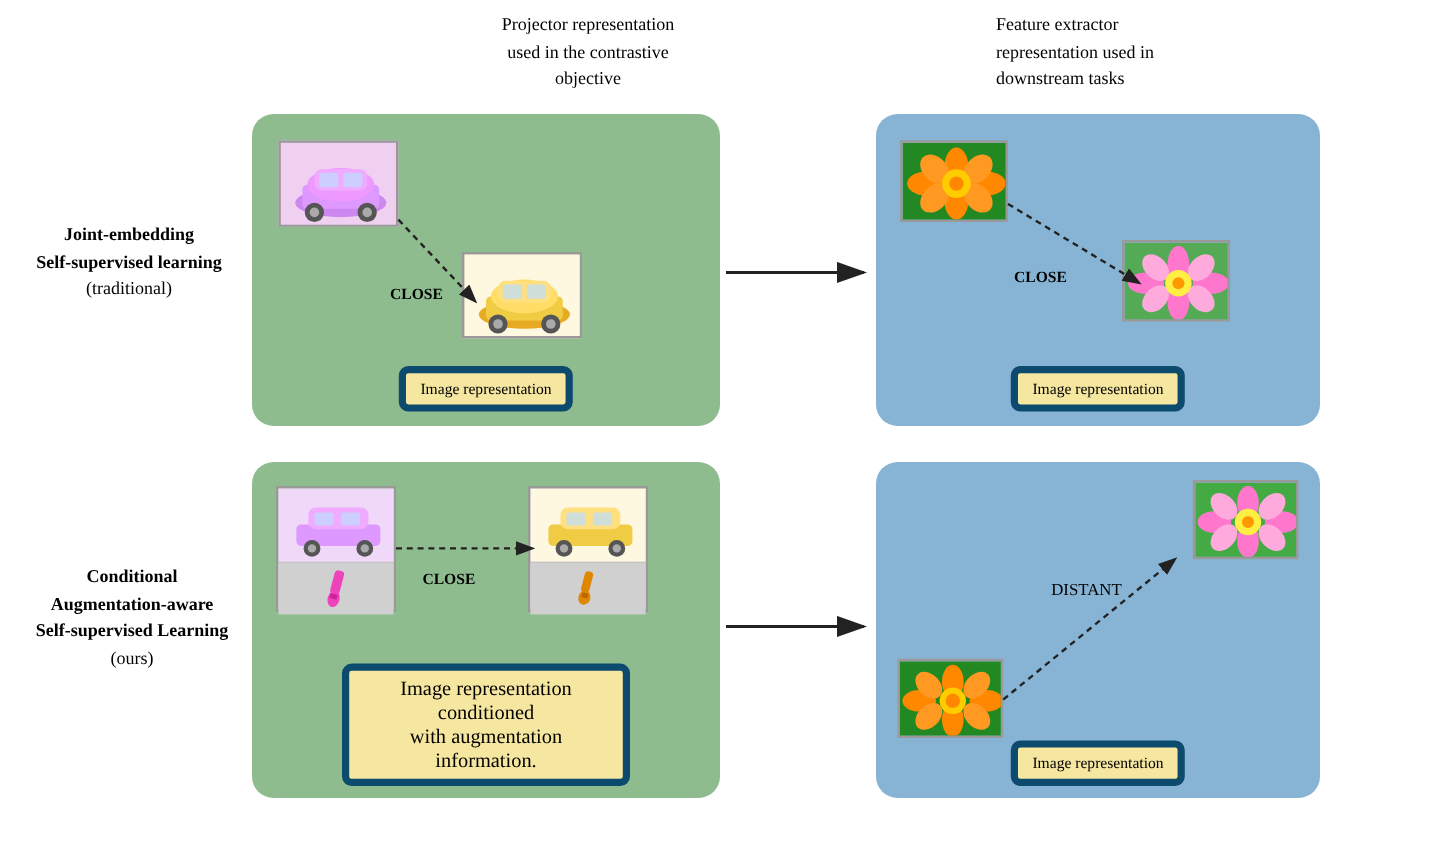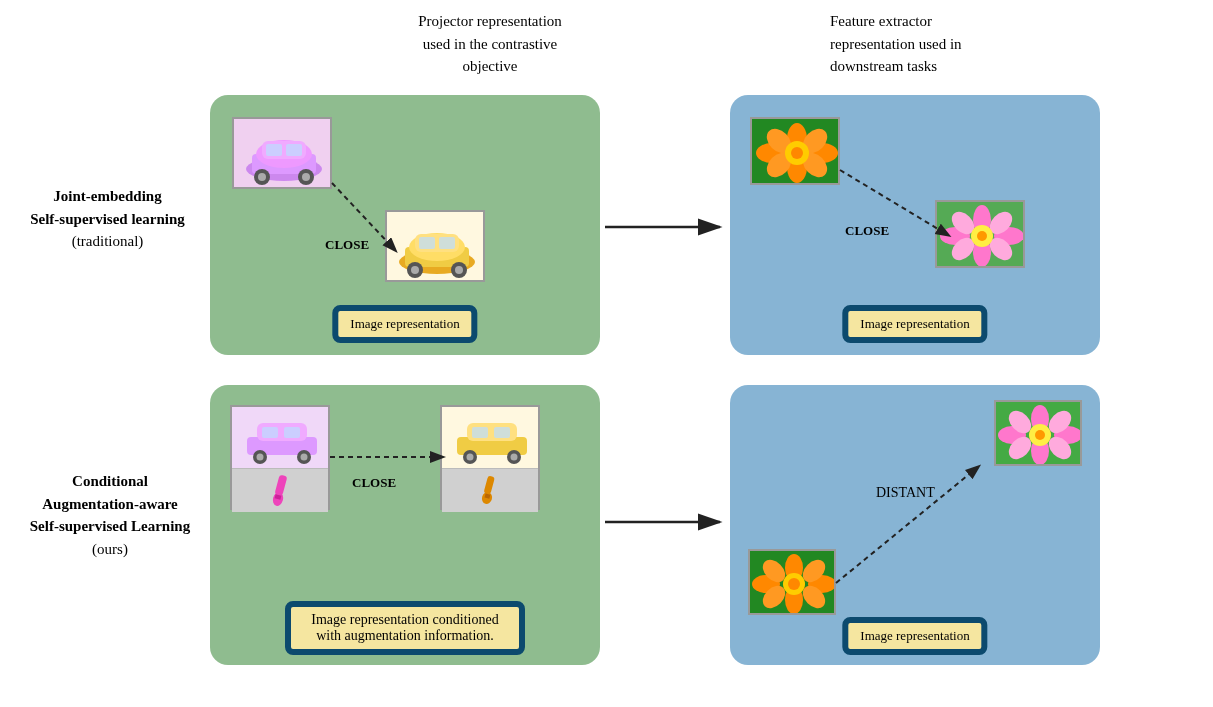--- a/index.html
+++ b/index.html
@@ -329,21 +329,21 @@
 
     <svg class="panel-svg" width="390" height="280">
       <defs>
         <marker id="arr3" markerWidth="8" markerHeight="8" refX="6" refY="3" orient="auto">
           <path d="M0,0 L0,6 L8,3 z" fill="#222"></path>
         </marker>
       </defs>
       <line x1="120" y1="72" x2="232" y2="72" stroke="#222" stroke-width="2" stroke-dasharray="5,4" marker-end="url(#arr3)"></line>
     </svg>
 
-    <div class="lbox" style="bottom:10px;left:50%;transform:translateX(-50%);white-space:normal;width:240px;font-size:14px;">
+    <div class="lbox" style="bottom:10px;left:50%;transform:translateX(-50%);white-space:normal;width:240px;font-size:17px;">
       Image representation conditioned<br>with augmentation information.
     </div>
   </div>
 
   <div class="panel-b-bot">
 
     <div class="img-box" style="width:88px;height:66px;top:15px;right:18px;">
       <svg width="88" height="66" viewBox="0 0 88 66">
         <rect width="88" height="66" fill="#44aa44"></rect>
         <ellipse cx="44" cy="17" rx="9" ry="14" fill="#ff77cc"></ellipse>

